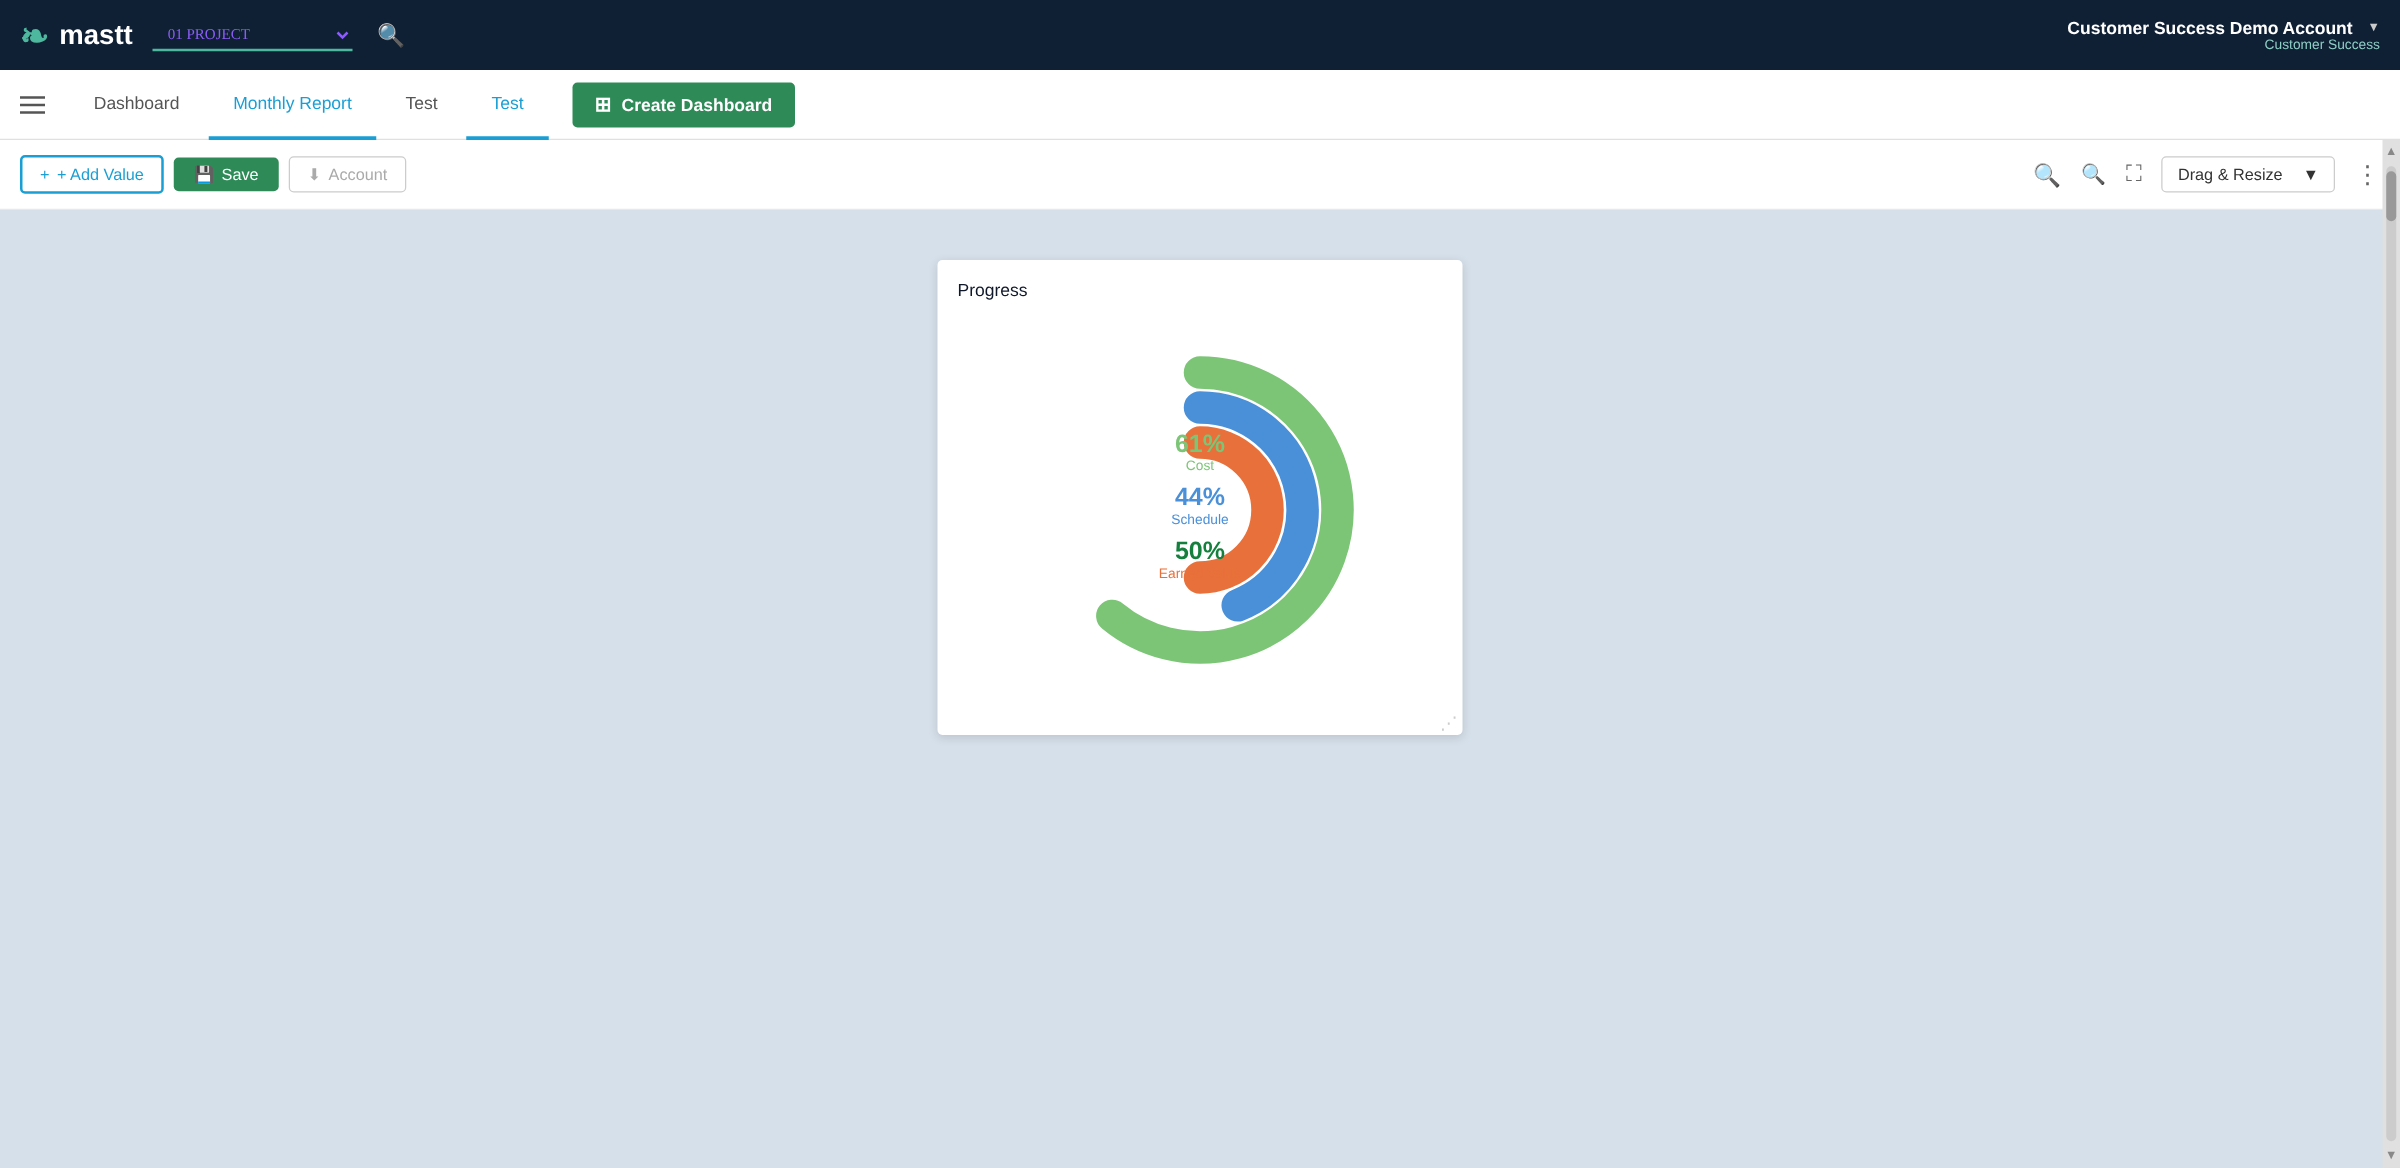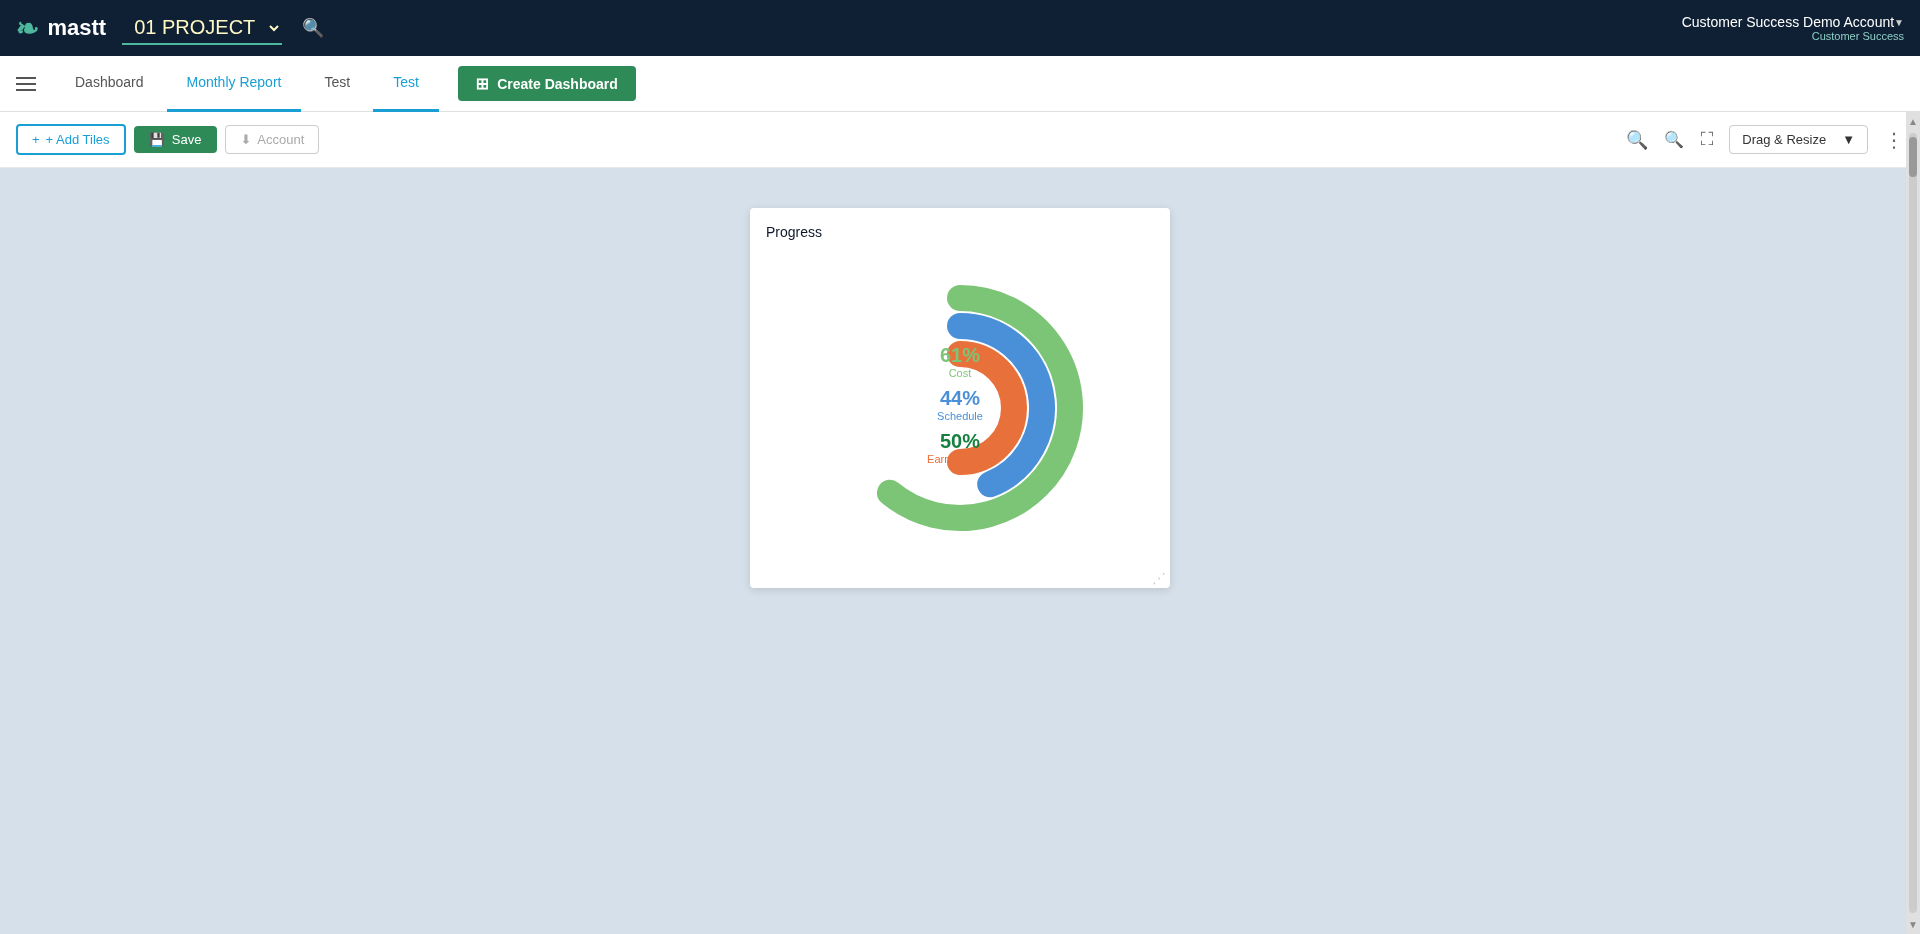--- a/index.html
+++ b/index.html
@@ -14,35 +14,36 @@
       padding: 0 16px;
       justify-content: space-between;
     }
     .top-nav-left { display: flex; align-items: center; gap: 16px; }
     .logo { display: flex; align-items: center; gap: 8px; color: #fff; font-size: 22px; font-weight: bold; }
     .logo-icon { color: #4db89e; font-size: 28px; }
     .project-selector {
       background: transparent;
       border: none;
       border-bottom: 2px solid #4db89e;
-      color: #fef9c3;
-      font-size: 20px;
+      color: #8b5cf6;
+      font-size: 12px;
       padding: 4px 8px;
       min-width: 160px;
       cursor: pointer;
       outline: none;
+      font-family: Liberation Serif, serif;
     }
     .search-icon-nav {
       color: #aaa;
       font-size: 18px;
       cursor: pointer;
       padding: 4px;
     }
     .top-nav-right { display: flex; flex-direction: column; align-items: flex-end; color: #fff; }
-    .account-name { font-size: 14px; font-weight: 400; display: flex; align-items: center; gap: 0; }
+    .account-name { font-size: 14px; font-weight: 700; display: flex; align-items: center; gap: 12px; }
     .account-sub { font-size: 11px; color: #8ecfc5; }
     .chevron-down { font-size: 10px; color: #ccc; }
 
     
     .tab-bar {
       background: #fff;
       height: 56px;
       display: flex;
       align-items: center;
       padding: 0 16px;
@@ -263,21 +264,21 @@
   </div>
   <button class="create-dashboard-btn">
     <span class="grid-icon">⊞</span>
     <span>Create Dashboard</span>
   </button>
 </div>
 
 <div class="toolbar">
   <button class="btn-add-tiles">
     <span>+</span>
-    <span>+ Add Tiles</span>
+    <span>+ Add Value</span>
   </button>
   <button class="btn-save">
     <span>💾</span>
     <span>Save</span>
   </button>
   <button class="btn-download">
     <span>⬇</span>
     <span>Account</span>
   </button>
   <div class="toolbar-right">

